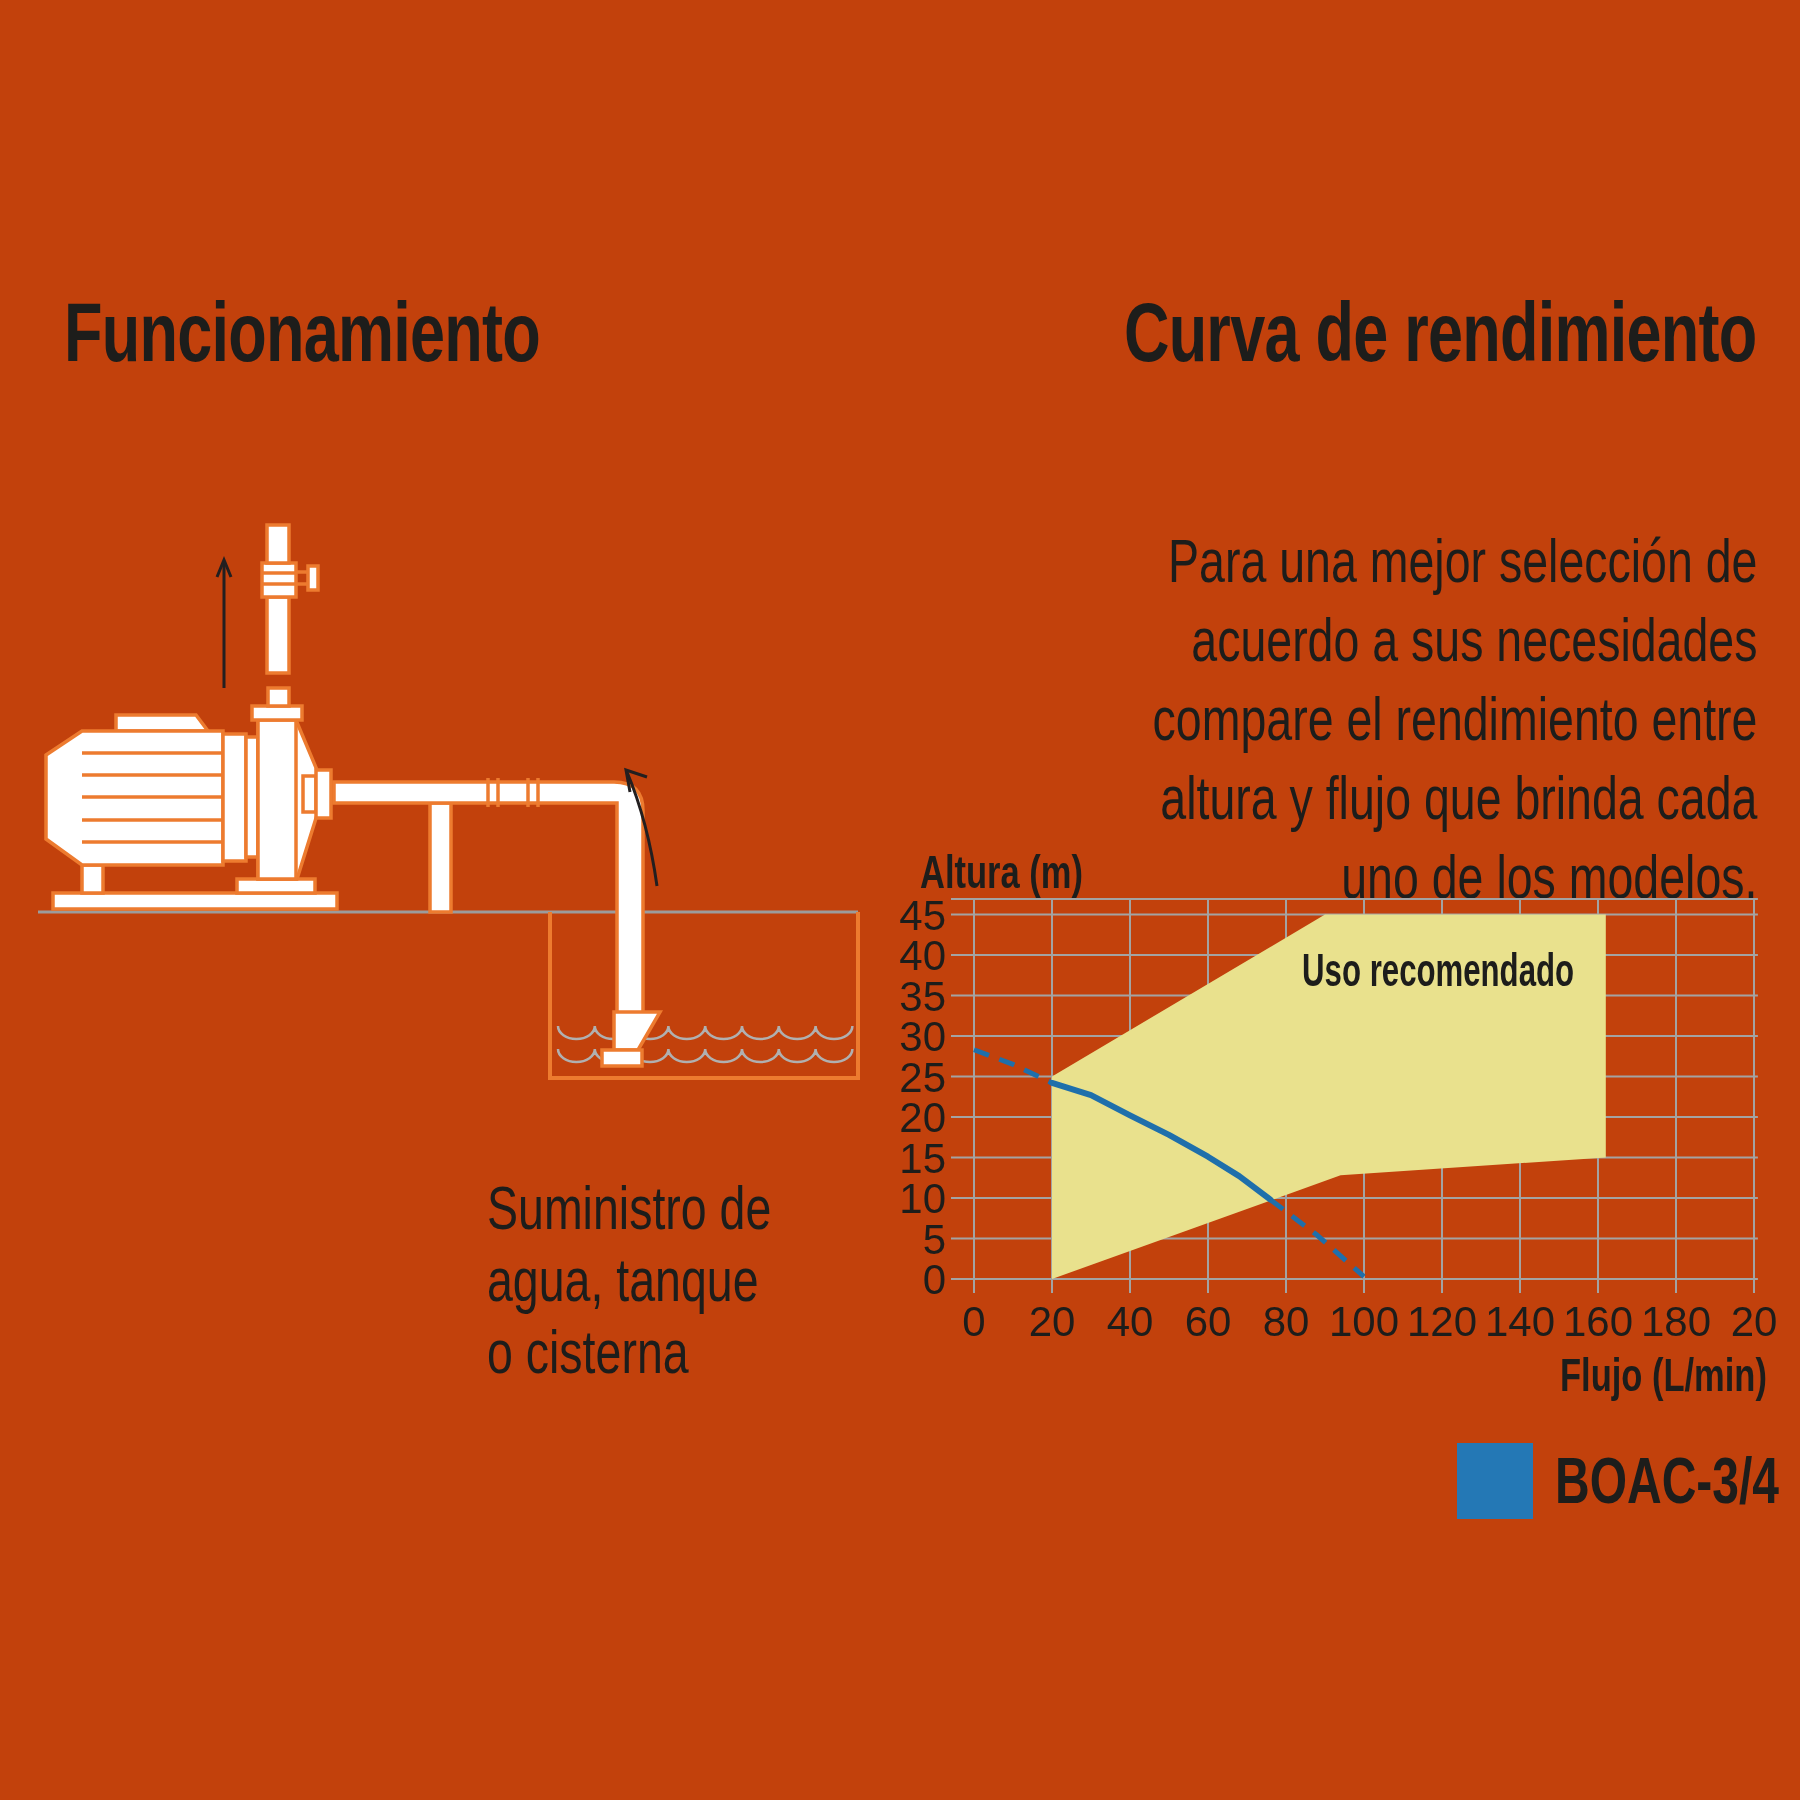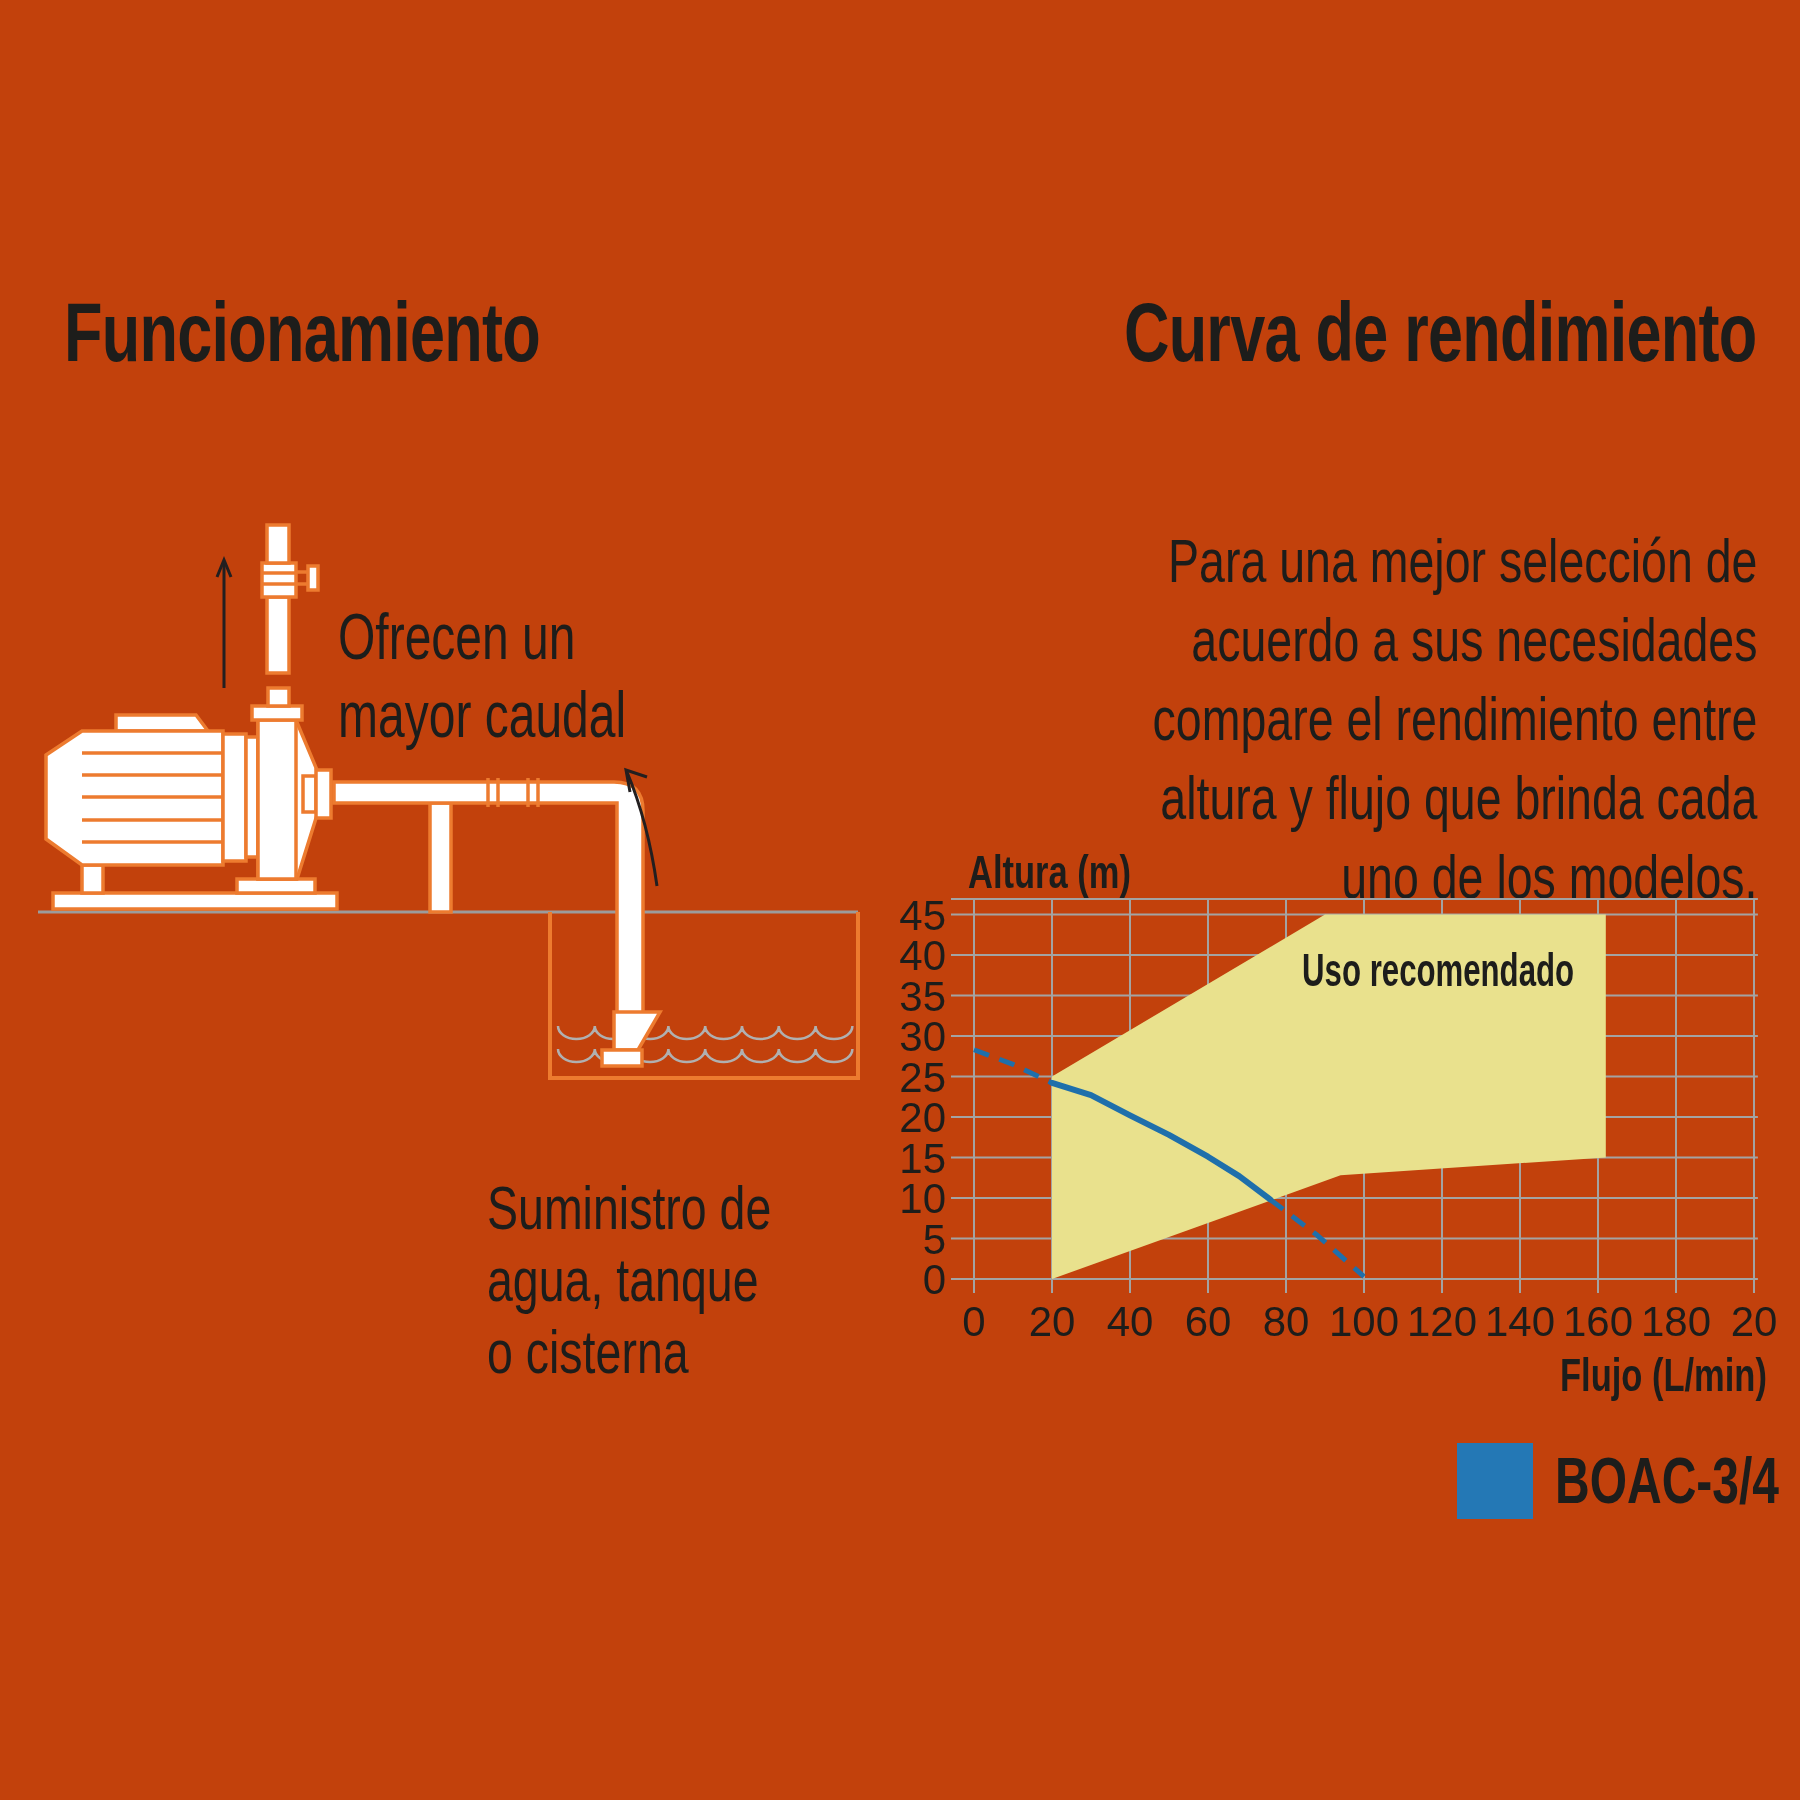--- a/index.html
+++ b/index.html
@@ -11,21 +11,21 @@
   .condR{transform:scaleX(.75);transform-origin:right top;}
   .condC{transform:scaleX(.75);transform-origin:center top;}
   .heading-left{left:64px;top:290px;}
   .heading-right{right:43px;top:290px;text-align:right;}
   .intro{right:43px;top:442px;font-size:62px;line-height:79px;text-align:right;
          white-space:pre-line;letter-spacing:0;}
   .outflow-label{left:338px;top:520px;font-size:64px;line-height:78px;white-space:pre-line;}
   .supply-label{left:417px;top:1100px;width:560px;font-size:62px;
                 line-height:72px;white-space:pre-line;}
   .axis-title{font-size:46px;font-weight:bold;white-space:nowrap;}
-  .altura{left:968px;top:845px;}
+  .altura{left:920px;top:845px;}
   .flujo{right:33px;top:1348px;text-align:center;}
   .legend{left:1457px;top:1443px;display:flex;align-items:center;gap:22px;}
   .legend-label{font-size:64px;font-weight:bold;white-space:nowrap;}
   svg text{font-family:"Liberation Sans","DejaVu Sans",sans-serif;}
 </style>
 </head>
 <body>
 
 <div class="canvas">
 
@@ -100,24 +100,20 @@
     </g>
 
     <g fill="none" stroke-width="3" stroke="#231f20">
       <line x1="224" y1="248" x2="224" y2="122"></line>
       <path d="M217 137 L224 120 L231 137"></path>
       <path d="M657 446 Q648 382 627 332"></path>
       <path d="M630 352 L626 330 L647 337"></path>
     </g>
   </svg>
 
-  <div class="abs outflow-label">
-    <div class="condL">Ofrecen un
-mayor caudal</div>
-  </div>
   <div class="abs supply-label">
     <div class="condC">Suministro de
 agua, tanque
 o cisterna</div>
   </div>
 
   <svg id="chart-svg" class="abs" style="left:860px;top:820px" width="940" height="560" viewBox="0 0 940 560">
       <line x1="114" x2="114" y1="79.11000000000001" y2="473" stroke="#a3a3a3" stroke-width="2"></line>
       <line x1="192" x2="192" y1="79.11000000000001" y2="473" stroke="#a3a3a3" stroke-width="2"></line>
       <line x1="270" x2="270" y1="79.11000000000001" y2="473" stroke="#a3a3a3" stroke-width="2"></line>

